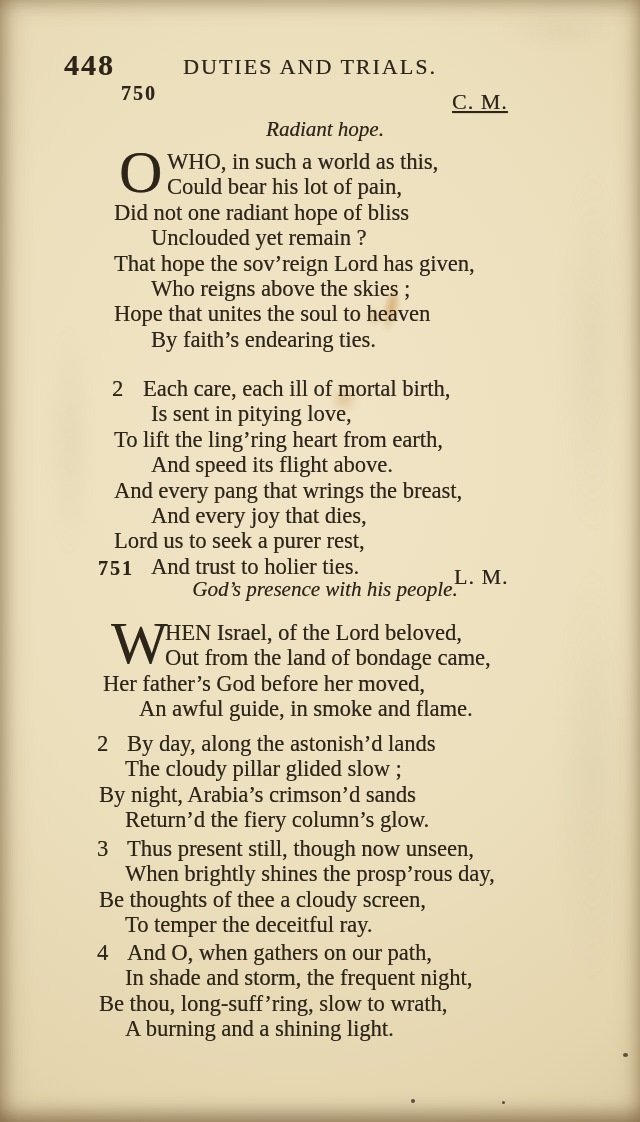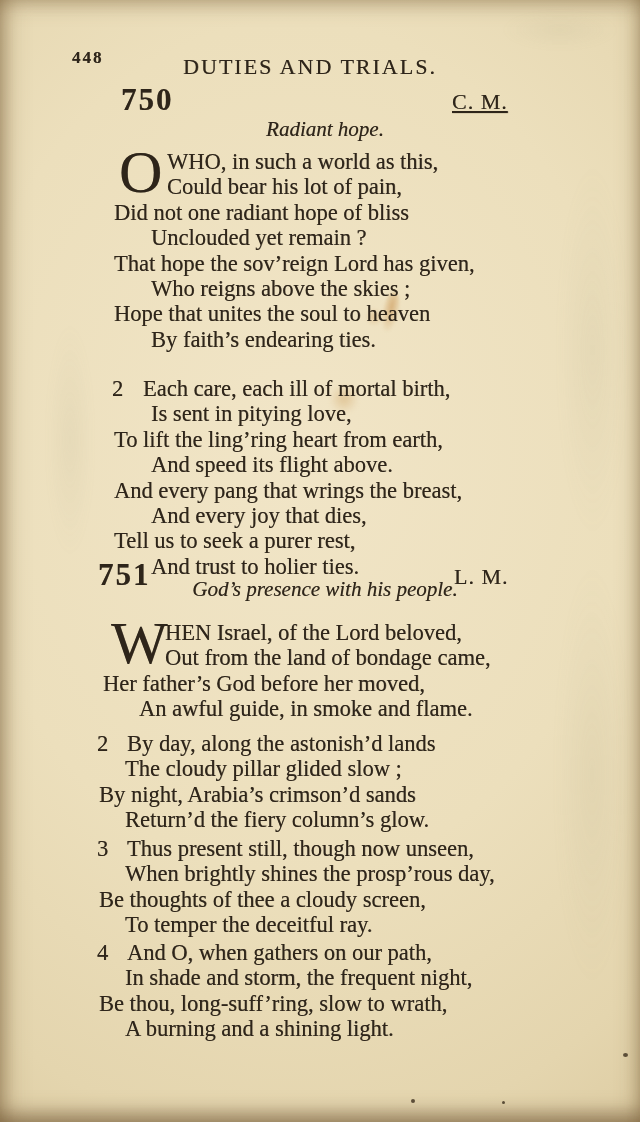--- a/index.html
+++ b/index.html
@@ -11,23 +11,23 @@
     box-shadow:
       inset 16px 0 24px -12px rgba(112,84,46,.50),
       inset -14px 0 22px -12px rgba(112,84,46,.38),
       inset 0 14px 22px -12px rgba(112,84,46,.40),
       inset 0 -16px 20px -8px rgba(95,68,36,.55);
     font-family:"Liberation Serif","DejaVu Serif",serif;
     color:#2e251a;
     text-shadow:0.3px 0.2px 0 rgba(46,37,26,.55);
   }
   .abs{position:absolute;}
-  .pageno{left:72px;top:48px;font-size:17px;font-weight:bold;letter-spacing:2px;}
+  .pageno{left:64px;top:48px;font-size:30px;font-weight:bold;letter-spacing:2px;}
   .runhead{left:105px;top:54px;width:410px;text-align:center;font-size:22px;letter-spacing:2px;}
-  .hnum{font-size:31px;font-weight:bold;letter-spacing:2px;text-align:right;}
+  .hnum{font-size:20px;font-weight:bold;letter-spacing:2px;text-align:right;}
   #h750-num{left:121px;top:82px;}
   #h751-num{left:98px;top:557px;}
   .meter{font-size:22px;letter-spacing:1px;}
   #h750-meter{left:452px;top:89px;text-decoration:underline;}
   #h751-meter{left:454px;top:564px;}
   .htitle{left:105px;width:440px;text-align:center;font-style:italic;font-size:21px;font-family:Liberation Serif, serif;}
   #h750-title{top:117px;}
   #h751-title{top:577px;}
 
   .verse{position:absolute;font-size:22.5px;line-height:25.4px;width:475px;}
@@ -109,21 +109,21 @@
     <div class="vline ind">By faith’s endearing ties.</div>
   </div>
 
   <div class="verse h750" id="v750-2">
     <div class="vline num-line"><span class="vnum">2</span><span>Each care, each ill of mortal birth,</span></div>
     <div class="vline ind">Is sent in pitying love,</div>
     <div class="vline">To lift the ling’ring heart from earth,</div>
     <div class="vline ind">And speed its flight above.</div>
     <div class="vline">And every pang that wrings the breast,</div>
     <div class="vline ind">And every joy that dies,</div>
-    <div class="vline">Tell us to seek a purer rest,</div>
+    <div class="vline">Lord us to seek a purer rest,</div>
     <div class="vline ind">And trust to holier ties.</div>
   </div>
 
   <div class="abs hnum" id="h751-num">751</div>
   <div class="abs meter" id="h751-meter">L. M.</div>
   <div class="abs htitle" id="h751-title">God’s presence with his people.</div>
 
   <div class="verse h751" id="v751-1">
     <span class="dropcap dc-w">W</span>
     <div class="vline">HEN Israel, of the Lord beloved,</div>

